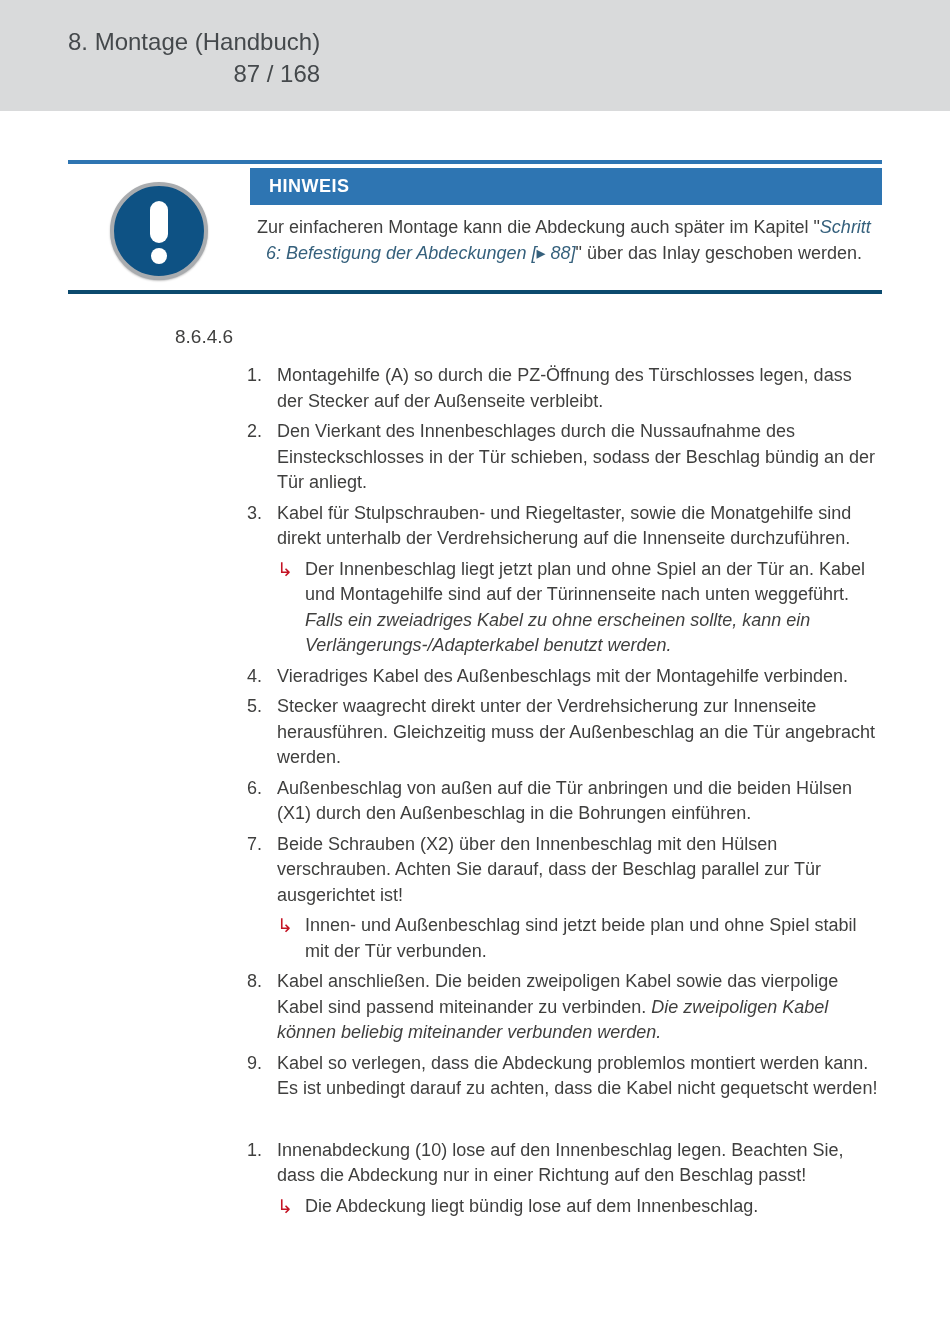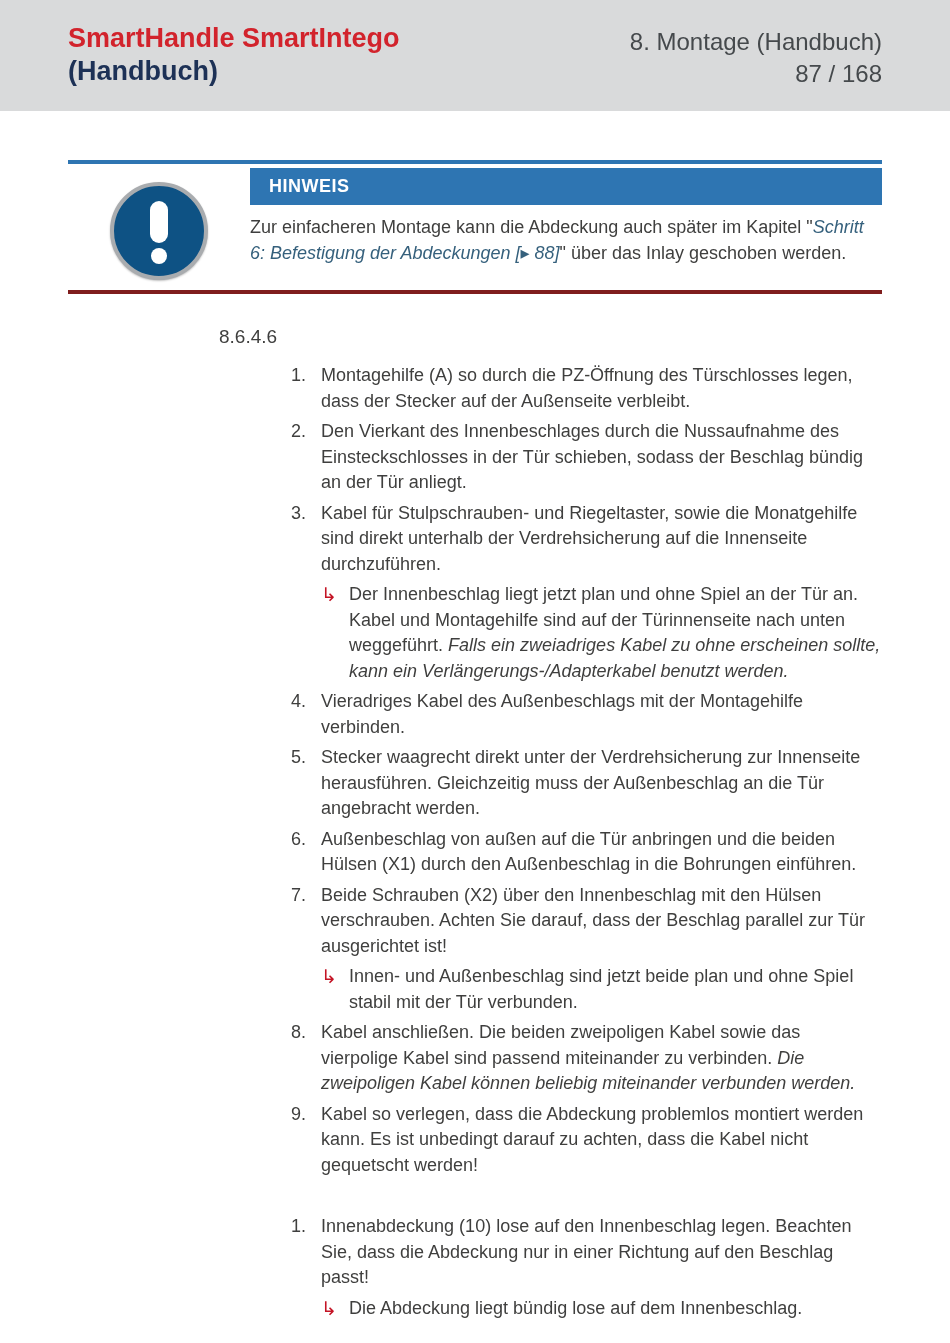--- a/index.html
+++ b/index.html
@@ -7,61 +7,57 @@
               font-family:"Liberation Sans","DejaVu Sans",sans-serif; color:#3f3f3e; }
 
   
   .header { background:#d9dadb; height:111px; display:flex; justify-content:space-between;
             padding:22px 68px 0 68px; }
   .hl-line1 { color:#d2232c; font-weight:bold; font-size:27px; line-height:33px; }
   .hl-line2 { color:#1d3156; font-weight:bold; font-size:27px; line-height:33px; }
   .header-right { text-align:right; color:#45494c; font-size:24px; line-height:32px; padding-top:4px; }
 
   
-  .notice { margin:49px 68px 0 68px; border-top:4px solid #2e75b2; border-bottom:4px solid #7f1d1d;
+  .notice { margin:49px 68px 0 68px; border-top:4px solid #2e75b2; border-bottom:4px solid #0c4a6e;
             display:flex; padding:4px 0 10px 0; }
   .notice-icon-col { width:182px; flex:none; display:flex; justify-content:center; padding-top:14px; }
   .notice-icon { width:98px; height:98px; border-radius:50%; background:#0e5284;
                  border:4px solid #a9acaf; position:relative; flex:none;
                  box-shadow:0 1px 2px rgba(0,0,0,.25); }
   .excl-bar { position:absolute; left:50%; transform:translateX(-50%); top:15px;
               width:18px; height:42px; background:#fff; border-radius:9px; }
   .excl-dot { position:absolute; left:50%; transform:translateX(-50%); bottom:12px;
               width:16px; height:16px; background:#fff; border-radius:50%; }
   .notice-main { flex:1; }
   .notice-titlebar { background:#2e75b2; height:37px; display:flex; align-items:center; padding-left:19px; }
   .notice-titlebar span { color:#ffffff; font-weight:bold; font-size:18px; letter-spacing:.5px; }
-  .notice-text { margin-top:9px; font-size:18px; line-height:26px; padding-right:4px; }
+  .notice-text { margin-top:9px; font-size:18px; line-height:26px; padding-right:4px;text-align:center; }
   .notice-link { color:#35607c; font-style:italic; text-decoration:none; cursor:pointer; }
 
   
   .content { margin:0 68px 0 175px; }
-  .doc-section { margin-top:30px;margin-left:44px; }
+  .doc-section { margin-top:30px; }
   .doc-section + .doc-section { margin-top:36px; }
   .section-head { display:flex; font-size:19px; line-height:25px; }
   .sec-num { width:73px; flex:none; }
   .steps { margin-top:14px; margin-left:72px; }
   .step { display:flex; font-size:18px; line-height:25.5px; margin-bottom:5px; }
   .step-marker { width:30px; flex:none; }
   .step-text { flex:1; }
   .result { display:flex; margin-left:30px; font-size:18px; line-height:25.5px; margin-bottom:5px; }
   .result-arrow { width:28px; flex:none; color:#c41425; font-size:19px; }
   .result-text { flex:1; }
   .it { font-style:italic; }
 </style>
 </head>
 <body>
 
 <div class="page">
 
   <header class="header">
-    <div class="header-left">
-      <div class="hl-line1">SmartHandle SmartIntego</div>
-      <div class="hl-line2">(Handbuch)</div>
-    </div>
     <div class="header-right">
       <div>8. Montage (Handbuch)</div>
       <div>87 / 168</div>
     </div>
   </header>
 
   <div class="notice">
     <div class="notice-icon-col">
       <div class="notice-icon">
         <span class="excl-bar"></span>

